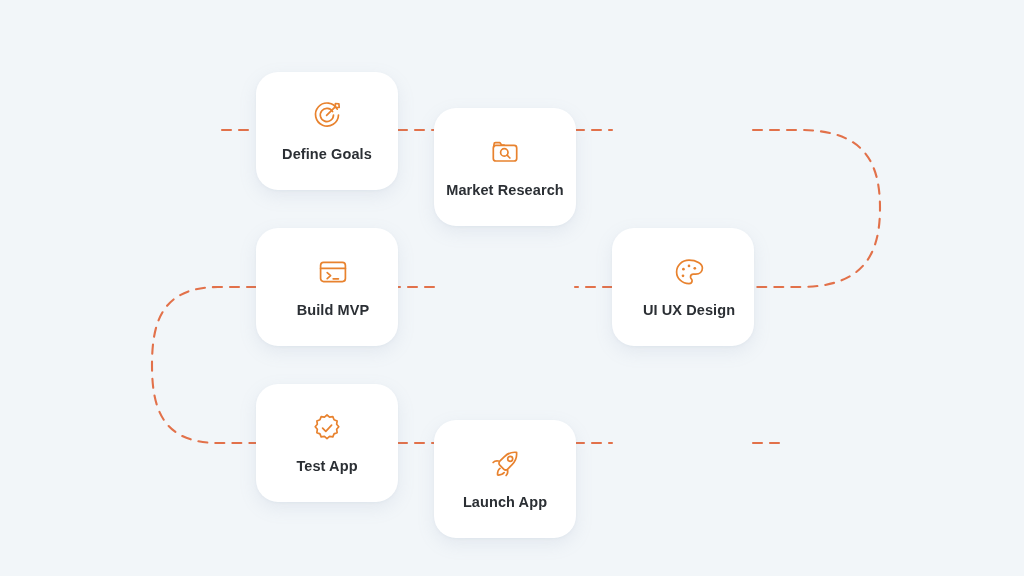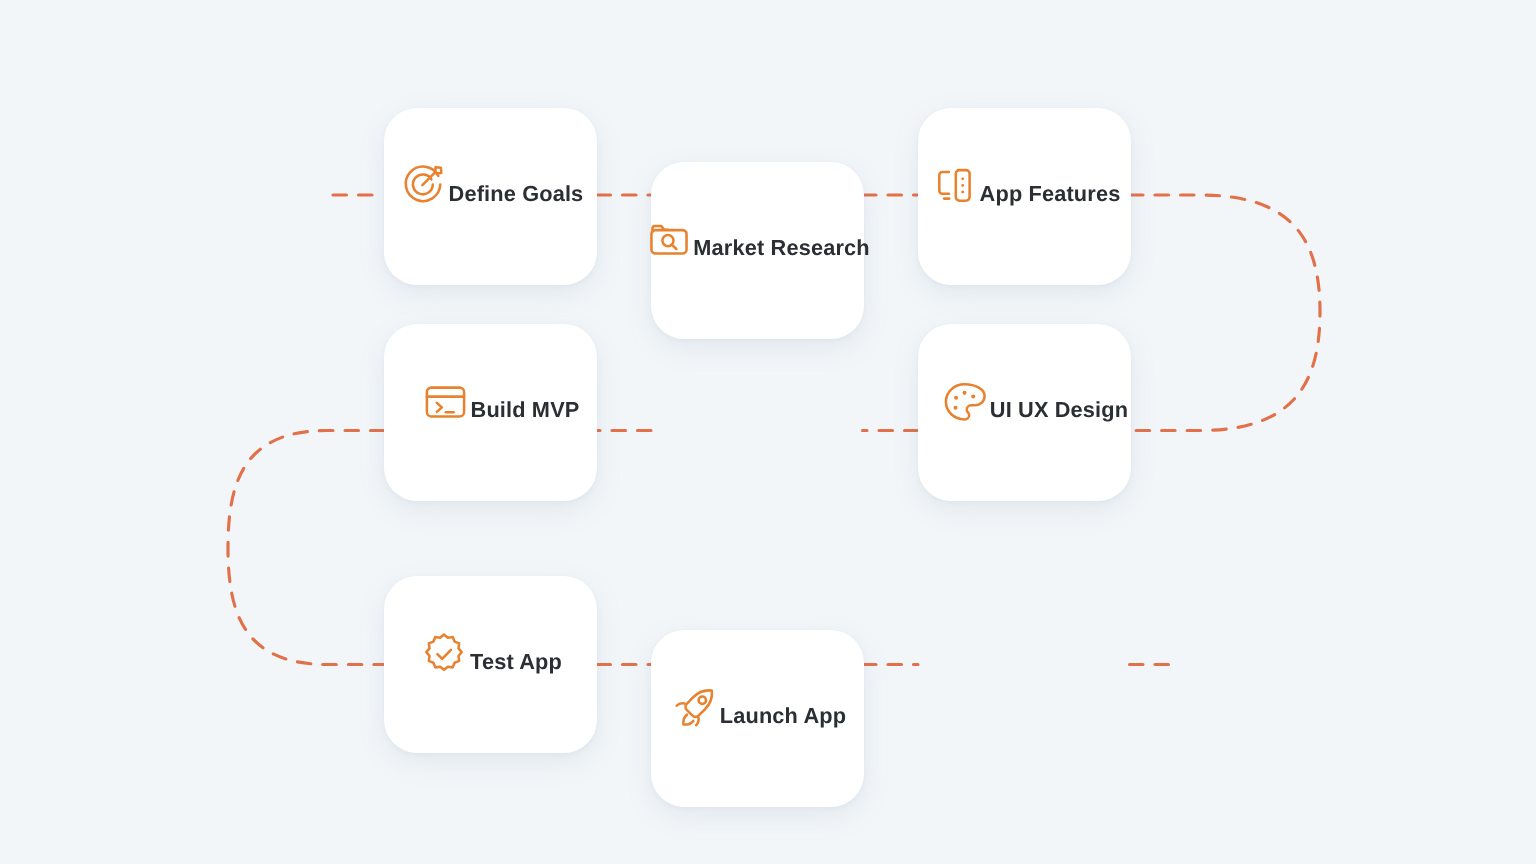--- a/index.html
+++ b/index.html
@@ -36,21 +36,21 @@
   
   .card {
     position: absolute;
     width: 142px;
     height: 118px;
     background: #ffffff;
     border-radius: 22px;
     box-shadow: 0 6px 18px rgba(130, 150, 175, 0.13),
                 0 1px 3px rgba(130, 150, 175, 0.08);
     display: flex;
-    flex-direction: row;
+    flex-direction: column;
     align-items: center;
     justify-content: center;
     z-index: 2;
   }
 
   .card-icon {
     width: 34px;
     height: 34px;
     display: flex;
     align-items: center;
@@ -72,21 +72,21 @@
     text-align: center;
     line-height: 1.1;
     white-space: nowrap;
   }
 
   
   .col-1 { left: 256px; }
   .col-2 { left: 434px; margin-top: 36px; }
   .col-3 { left: 612px; }
   .row-1 { top: 72px; }
-  .row-2 { top: 216px; padding-left: 12px; }
+  .row-2 { top: 228px; padding-left: 12px; }
   .row-3 { top: 384px; }
 </style>
 </head>
 <body>
 
 <div id="stage">
 
   <svg id="connectors" viewBox="0 0 1024 576">
     <g fill="none" stroke="#e2714a" stroke-width="2.1" stroke-linecap="round" stroke-dasharray="9 8">
 
@@ -131,33 +131,20 @@
       <svg viewBox="0 0 32 32" fill="none" stroke="#e8822e" stroke-width="1.7" stroke-linecap="round" stroke-linejoin="round">
         <path d="M5 10.5V8.2a1.6 1.6 0 0 1 1.6-1.6h4.2l2 2.6h2.4"></path>
         <rect x="4.3" y="9.4" width="23.4" height="15.6" rx="2.6"></rect>
         <circle cx="15.3" cy="16.4" r="3.7"></circle>
         <path d="M18.1 19.2 L20.9 22"></path>
       </svg>
     </span>
     <span class="card-label">Market Research</span>
   </div>
 
-  <div class="card col-3 row-1">
-    <span class="card-icon">
-      <svg viewBox="0 0 32 32" fill="none" stroke="#e8822e" stroke-width="1.7" stroke-linecap="round" stroke-linejoin="round">
-        <path d="M12.6 6.6 H8.2a2 2 0 0 0-2 2 v10.6a2 2 0 0 0 2 2 h4.4"></path>
-        <path d="M9.4 24.4 H12.8"></path>
-        <rect x="17.2" y="5.4" width="9.2" height="20.4" rx="2.4"></rect>
-        <circle cx="21.8" cy="11.2" r="0.95" fill="#e8822e" stroke="none"></circle>
-        <circle cx="21.8" cy="15.6" r="0.95" fill="#e8822e" stroke="none"></circle>
-        <circle cx="21.8" cy="20.0" r="0.95" fill="#e8822e" stroke="none"></circle>
-      </svg>
-    </span>
-    <span class="card-label">App Features</span>
-  </div>
 
   <div class="card col-1 row-2">
     <span class="card-icon">
       <svg viewBox="0 0 32 32" fill="none" stroke="#e8822e" stroke-width="1.7" stroke-linecap="round" stroke-linejoin="round">
         <rect x="3.6" y="6.4" width="24.8" height="19.2" rx="3"></rect>
         <path d="M3.6 12.4 H28.4"></path>
         <path d="M10.2 16.6 L13.6 19.6 L10.2 22.6"></path>
         <path d="M16.2 22.8 H21.4"></path>
       </svg>
     </span>

